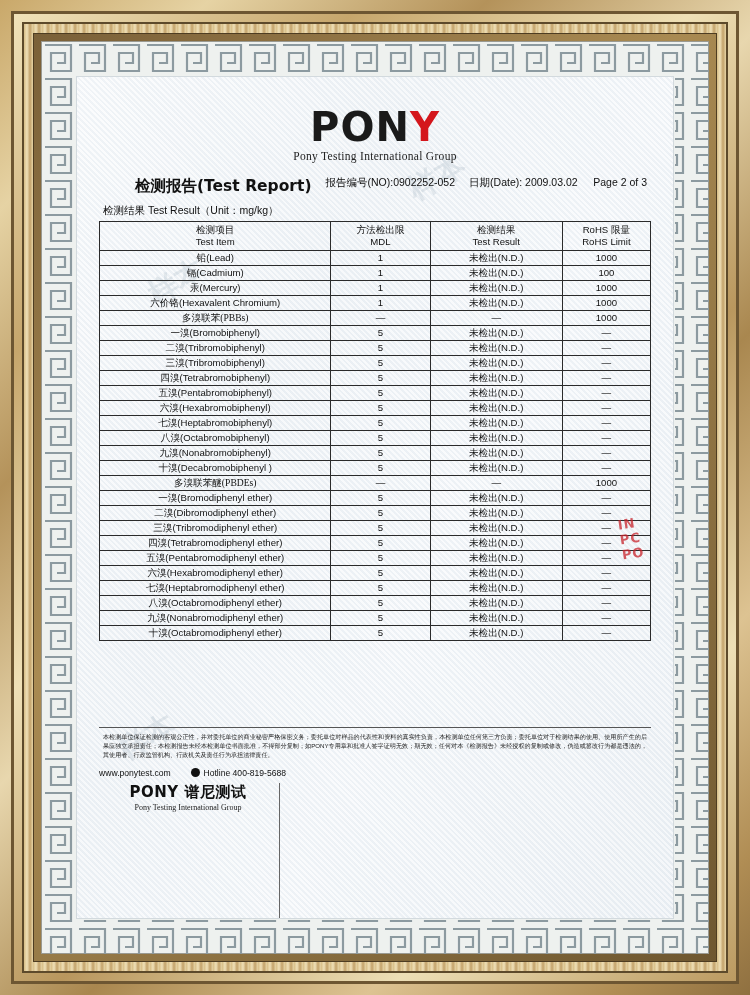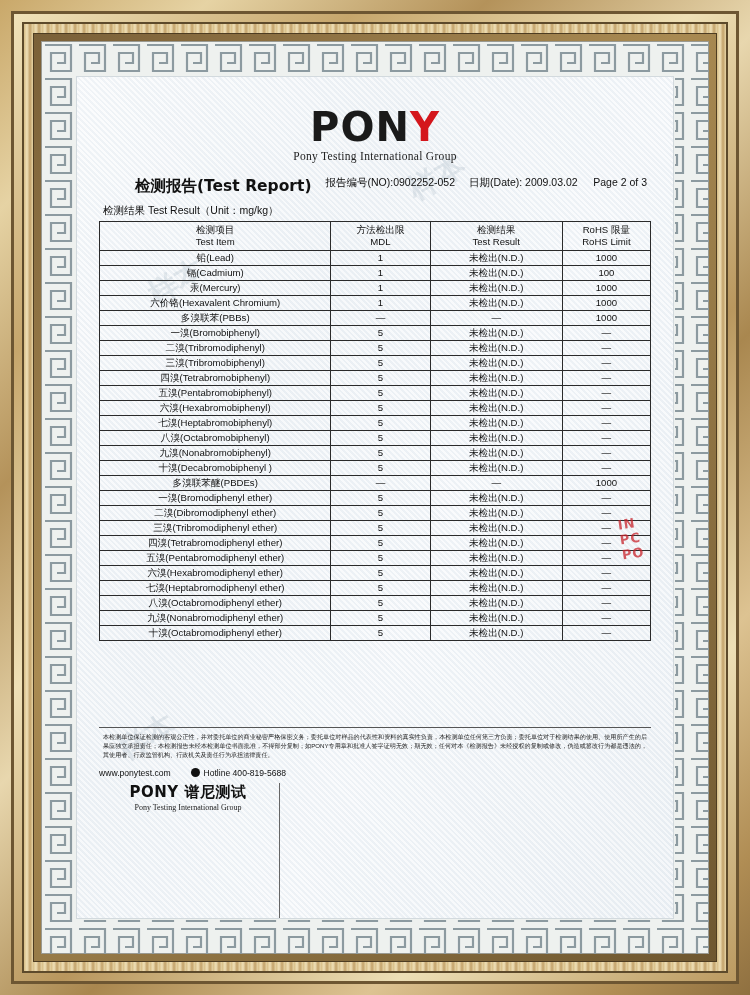--- a/index.html
+++ b/index.html
@@ -168,21 +168,21 @@
     padding: 1px 2px;
     line-height: 1.25;
   }
   table.rt th {
     font-weight: normal;
     padding: 2px 2px;
     font-size: 9.6px;
   }
   table.rt th .en { display: block; }
   td.item { text-align: center; }
-  td.group { text-align: center; }
+  td.group { text-align: center; font-family: Liberation Serif, serif; }
   col.c1 { width: 42%; }
   col.c2 { width: 18%; }
   col.c3 { width: 24%; }
   col.c4 { width: 16%; }
 
   
   .disclaimer {
     margin-top: 86px;
     padding: 0 4px;
     font-size: 6.1px;
@@ -385,21 +385,21 @@
               <td>—</td>
               <td>1000</td>
             </tr>
             <tr>
               <td class="item">一溴(Bromobiphenyl)</td>
               <td>5</td>
               <td>未检出(N.D.)</td>
               <td>—</td>
             </tr>
             <tr>
-              <td class="item">二溴(Tribromodiphenyl)</td>
+              <td class="item">二溴(Tribromobiphenyl)</td>
               <td>5</td>
               <td>未检出(N.D.)</td>
               <td>—</td>
             </tr>
             <tr>
               <td class="item">三溴(Tribromobiphenyl)</td>
               <td>5</td>
               <td>未检出(N.D.)</td>
               <td>—</td>
             </tr>

